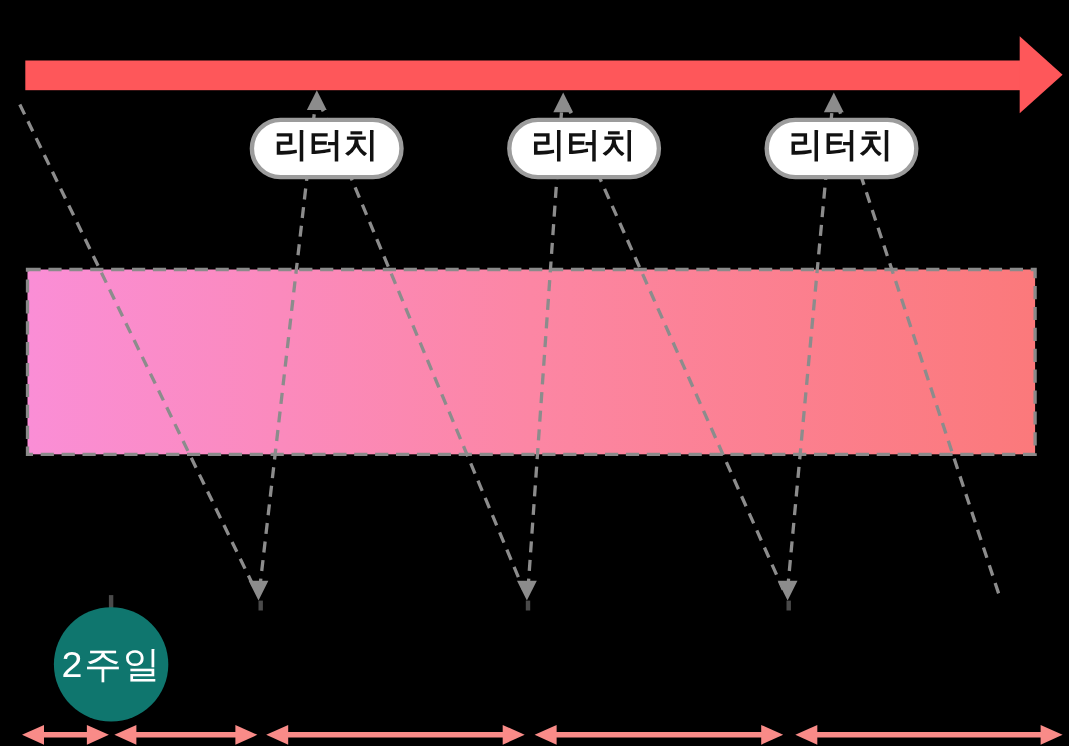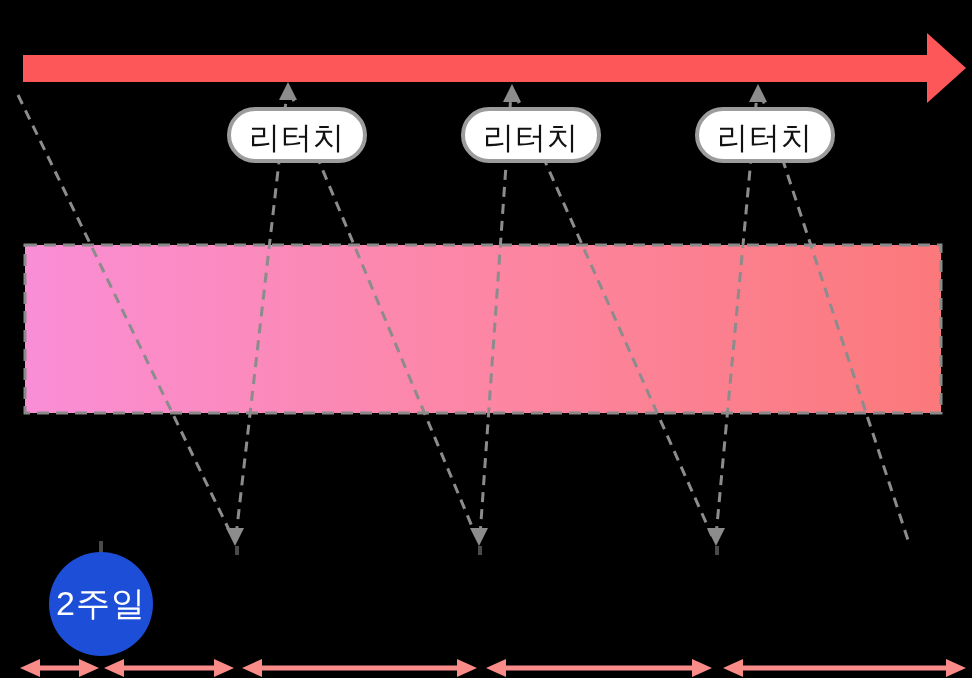--- a/index.html
+++ b/index.html
@@ -7,31 +7,31 @@
     width:972px;height:678px;position:relative;overflow:hidden;
     background:#000000;
     font-family:"Liberation Sans","DejaVu Sans",sans-serif;
   }
   #stage{position:absolute;left:0;top:0;width:972px;height:678px;}
   svg{position:absolute;left:0;top:0;}
   .pill{
     position:absolute;top:107px;width:140px;height:56px;
     background:#ffffff;border:4px solid #9c9c9c;border-radius:32px;
     box-sizing:border-box;
-    display:flex;align-items:flex-end;justify-content:center;
-    font-size:31px;font-weight:400;color:#111111;letter-spacing:1px;
+    display:flex;align-items:flex-start;justify-content:center;
+    font-size:31px;font-weight:700;color:#111111;letter-spacing:1px;
   }
   .pill-1{left:227px;}
   .pill-2{left:461px;}
   .pill-3{left:695px;}
   .milestone{
     position:absolute;top:552px;width:104px;height:104px;
-    background:#1d4ed8;border-radius:50%;
+    background:#0f766e;border-radius:50%;
     display:flex;align-items:center;justify-content:center;
-    color:#ffffff;font-size:34px;font-weight:500;letter-spacing:1px;
+    color:#ffffff;font-size:34px;font-weight:500;letter-spacing:1px;font-family:Liberation Mono, monospace;
   }
   .ms-1{left:49px;}
   .ms-2{left:187px;}
   .ms-3{left:429px;}
   .ms-4{left:666px;}
 </style>
 </head>
 <body>
 
 <div id="stage">

